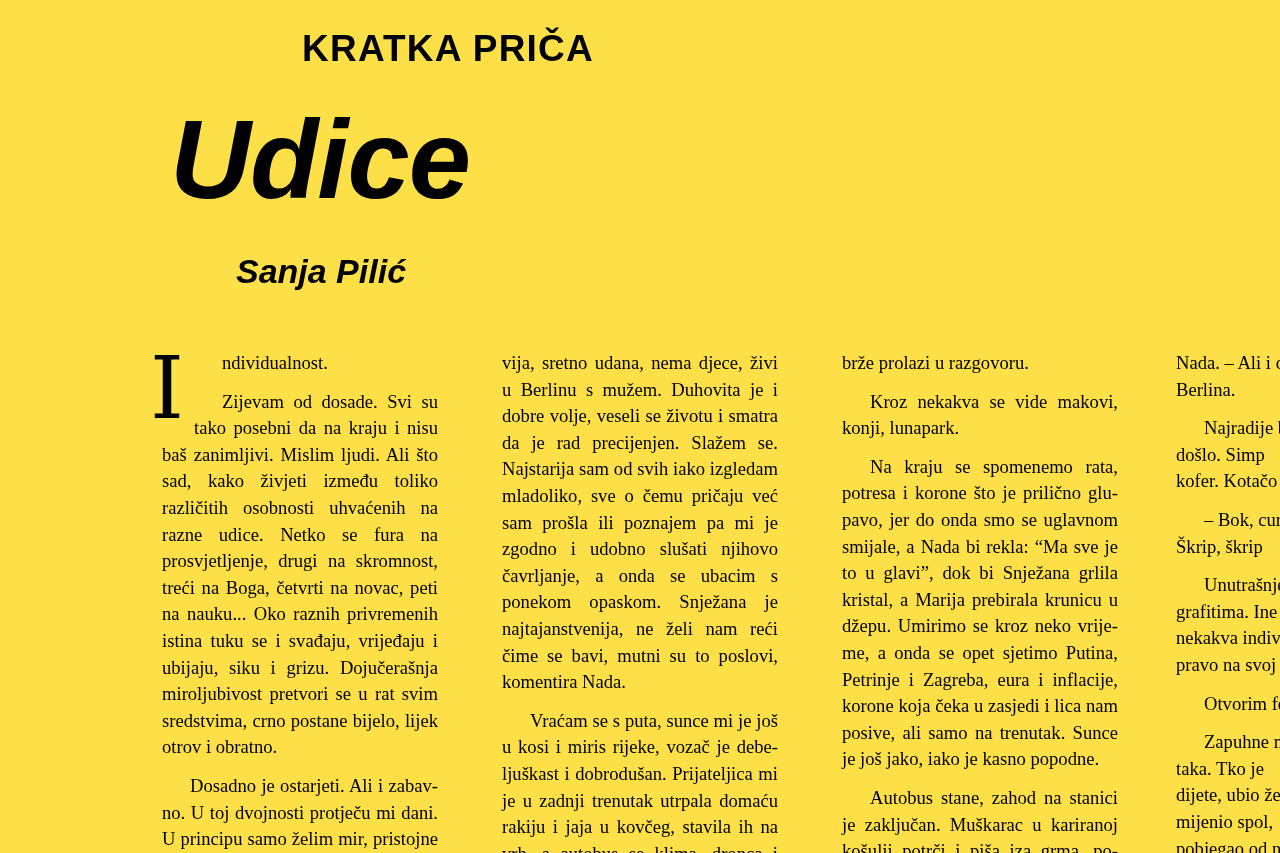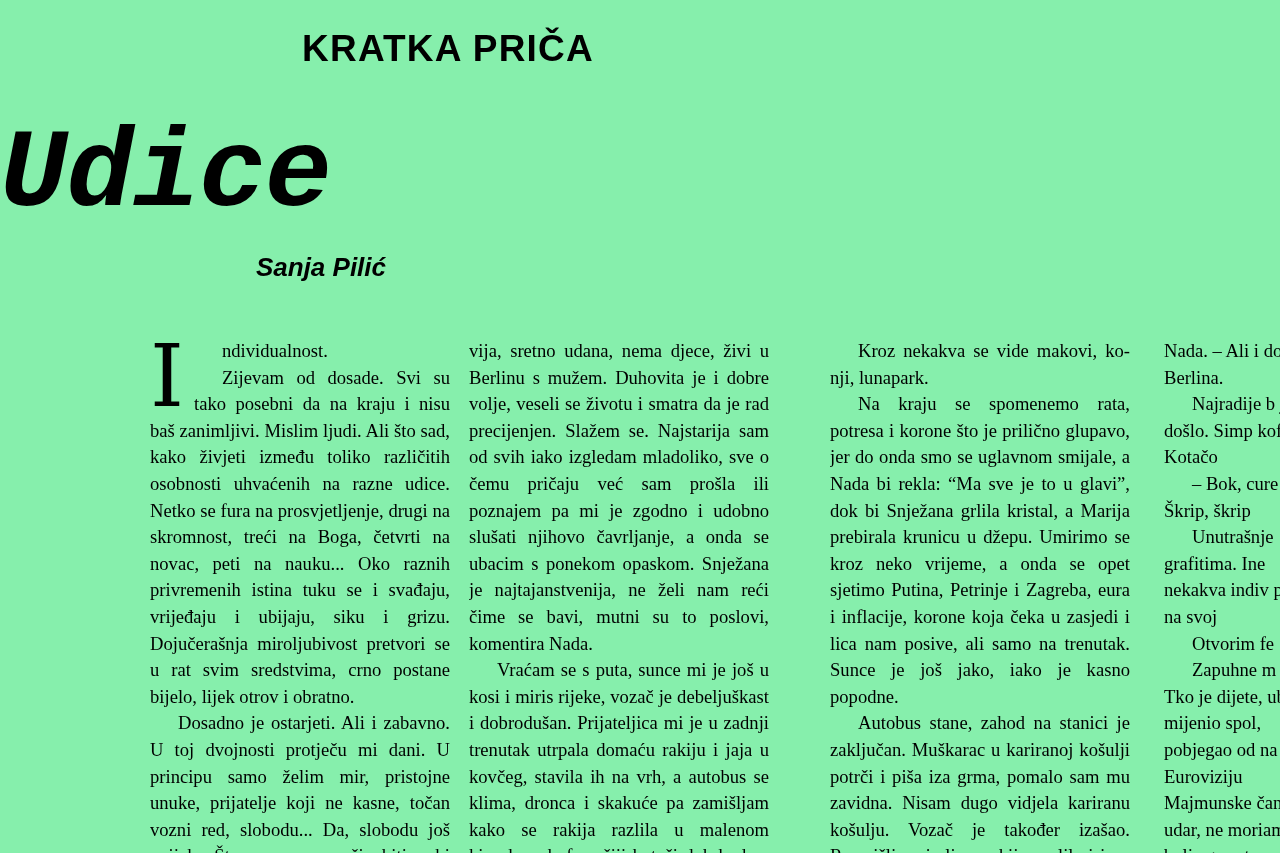--- a/index.html
+++ b/index.html
@@ -13,59 +13,59 @@
     overflow: hidden;
     font-family: "Liberation Serif", serif;
     color: #000000;
     position: relative;
   }
 
   .page {
     position: relative;
     width: 1280px;
     height: 853px;
-    background: #86efac;
+    background: #fde047;
   }
 
   
   .kicker {
     position: absolute;
     top: 28px;
     left: 0;
     width: 896px;
     text-align: center;
     font-family: "Liberation Sans", sans-serif;
     font-weight: bold;
     font-size: 37px;
     letter-spacing: 1.2px;
     color: #000;
   }
   .title {
     position: absolute;
-    top: 120px;
+    top: 104px;
     left: 0;
     width: 640px;
-    text-align: left;
-    font-family: Liberation Mono, monospace;
+    text-align: center;
+    font-family: Liberation Sans, sans-serif;
     font-weight: bold;
     font-style: italic;
     font-size: 112px;
     line-height: 1.0;
     letter-spacing: -1px;
   }
   .byline {
     position: absolute;
     top: 252px;
     left: 0;
     width: 642px;
     text-align: center;
     font-family: "Liberation Sans", sans-serif;
     font-weight: bold;
     font-style: italic;
-    font-size: 26px;
+    font-size: 34px;
   }
 
   
   .columns {
     position: absolute;
     top: 338px;
     left: 0;
     width: 1280px;
     height: 515px;
   }
@@ -74,21 +74,21 @@
     top: 0;
     font-size: 18.6px;
     line-height: 26.6px;
     text-align: justify;
     text-justify: inter-word;
     hyphens: manual;
     overflow: hidden;
     height: 515px;
   }
   .col p {
-    margin: 0;
+    margin: 12px;
     text-indent: 28px;
   }
   .col p.noindent { text-indent: 0; }
 
   
   .col-margin {
     left: -72px;
     width: 140px;
     font-family: "Liberation Sans", sans-serif;
     font-weight: bold;
@@ -102,21 +102,21 @@
     font-weight: bold;
   }
   .margin-block-2 {
     position: absolute;
     top: 430px;
     left: 0;
     width: 140px;
   }
 
   .col1 { left: 150px; width: 300px; }
-  .col2 { left: 469px; width: 300px; }
+  .col2 { left: 490px; width: 300px; }
   .col3 { left: 830px; width: 300px; }
   .col4 { left: 1164px; width: 160px; text-align: left; }
 
   
   .dropcap-wrap { position: relative; }
   .dropcap {
     float: left;
     font-family: "DejaVu Serif", serif;
     font-size: 86px;
     line-height: 64px;
@@ -160,20 +160,21 @@
       </div>
       <p>Dosadno je ostarjeti. Ali i zabav­no. U toj dvojnosti protječu mi dani. U principu samo želim mir, pristoj­ne unuke, prijatelje koji ne kasne, točan vozni red, slobodu... Da, slo­bodu još uvijek. Što zapravo znači: biti sebi dovoljna, a opet druželju­</p>
     </div>
 
     <div class="col col2">
       <p class="noindent">vija, sretno udana, nema djece, živi u Berlinu s mužem. Duhovita je i do­bre volje, veseli se životu i smatra da je rad precijenjen. Slažem se. Najsta­rija sam od svih iako izgledam mla­doliko, sve o čemu pričaju već sam prošla ili poznajem pa mi je zgodno i udobno slušati njihovo čavrljanje, a onda se ubacim s ponekom opa­skom. Snježana je najtajanstvenija, ne želi nam reći čime se bavi, mutni su to poslovi, komentira Nada.</p>
       <p>Vraćam se s puta, sunce mi je još u kosi i miris rijeke, vozač je debe­ljuškast i dobrodušan. Prijateljica mi je u zadnji trenutak utrpala domaću rakiju i jaja u kovčeg, stavila ih na vrh, a autobus se klima, dronca i skakuće pa zamišljam kako se rakija razlila u malenom kineskom koferu čiji kotači dok hodam opasno stružu i škripe i idu mi na živce – ali nema veze, označen je ružičastom vrpcom</p>
     </div>
 
     <div class="col col3">
+      <p class="noindent">brže prolazi u razgovoru.</p>
       <p>Kroz nekakva se vide makovi, ko­nji, lunapark.</p>
       <p>Na kraju se spomenemo rata, potresa i korone što je prilično glu­pavo, jer do onda smo se uglavnom smijale, a Nada bi rekla: “Ma sve je to u glavi”, dok bi Snježana grlila kristal, a Marija prebirala krunicu u džepu. Umirimo se kroz neko vrije­me, a onda se opet sjetimo Putina, Petrinje i Zagreba, eura i inflacije, korone koja čeka u zasjedi i lica nam posive, ali samo na trenutak. Sunce je još jako, iako je kasno popodne.</p>
       <p>Autobus stane, zahod na stanici je zaključan. Muškarac u kariranoj košulji potrči i piša iza grma, po­malo sam mu zavidna. Nisam dugo vidjela kariranu košulju. Vozač je ta­kođer izašao. Razmišljam je li se ra­kija prolila i jesu li se jaja razlupala.</p>
 
     </div>
 
     <div class="col col4">
       <p class="noindent">Nada. – Ali i do Berlina.</p>
       <p>Najradije b je došlo. Simp kofer. Kotačo</p>
       <p>– Bok, cure Škrip, škrip</p>

